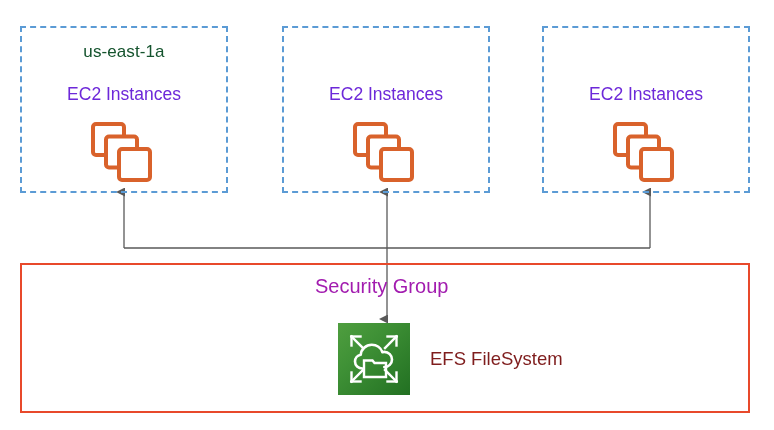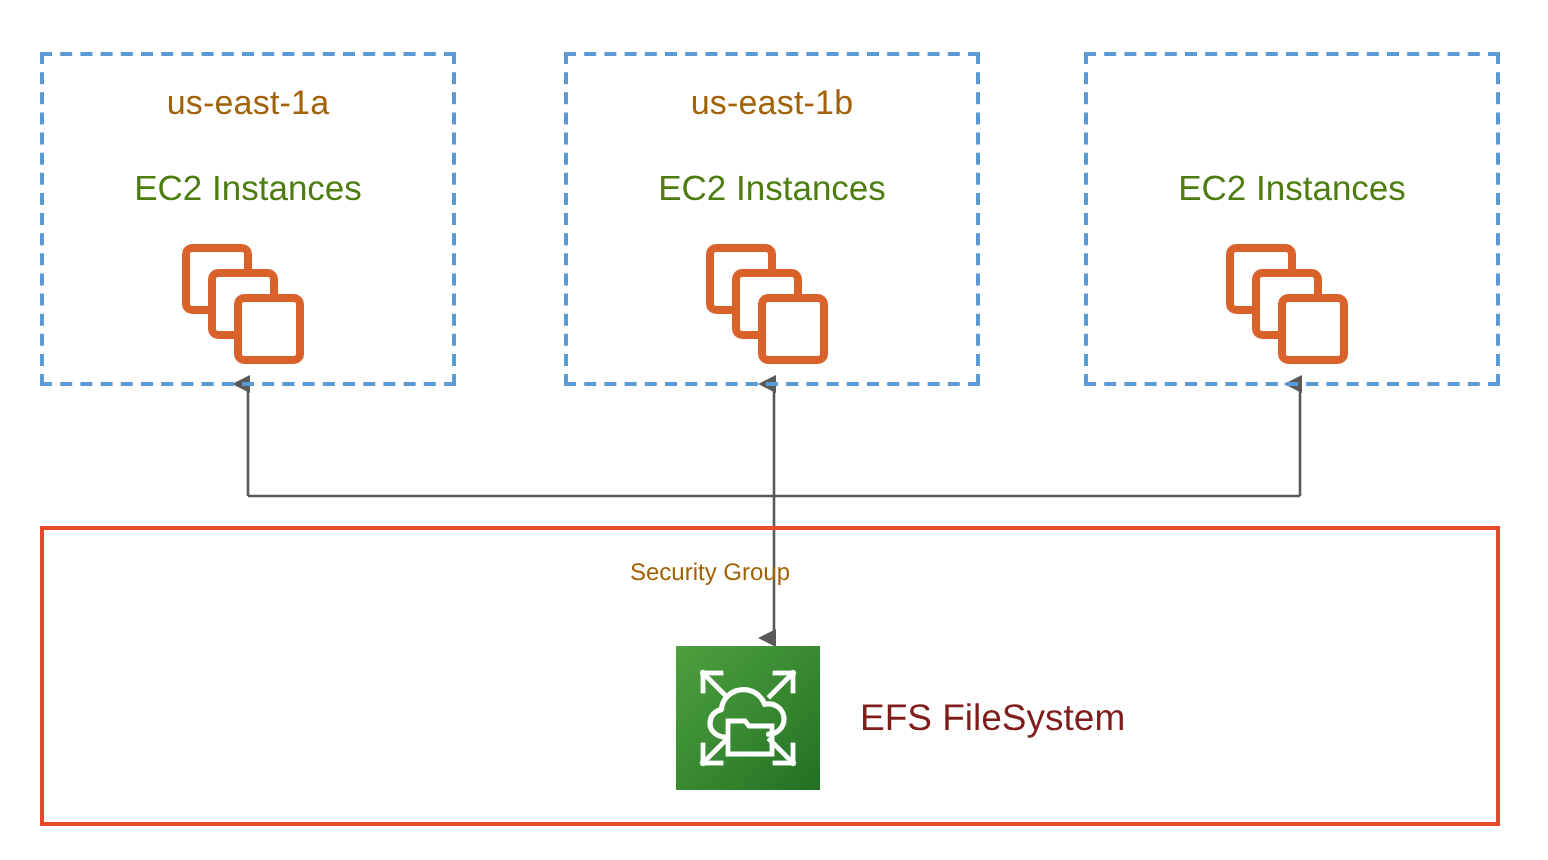--- a/index.html
+++ b/index.html
@@ -29,32 +29,32 @@
   #az-box-0 { left: 20px; }
   #az-box-1 { left: 282px; }
   #az-box-2 { left: 542px; }
 
   .az-label {
     position: absolute;
     top: 14px;
     left: 0;
     width: 100%;
     text-align: center;
-    color: #a16207;
+    color: #14532d;
     font-size: 17px;
     letter-spacing: 0.1px;
     line-height: 20px;
   }
   .ec2-label {
     position: absolute;
     top: 56px;
     left: 0;
     width: 100%;
     text-align: center;
-    color: #4d7c0f;
+    color: #6d28d9;
     font-size: 17.5px;
     line-height: 21px;
   }
   .ec2-icon {
     position: absolute;
     top: 93px;
     left: 50%;
     margin-left: -34px;
     width: 68px;
     height: 62px;
@@ -68,22 +68,22 @@
     width: 730px;
     height: 150px;
     border: 2px solid #e8492b;
     box-sizing: border-box;
     background: transparent;
   }
   #security-group-label {
     position: absolute;
     left: 315px;
     top: 276px;
-    color: #a16207;
-    font-size: 12px;
+    color: #a21caf;
+    font-size: 20px;
     line-height: 21px;
     white-space: nowrap;
   }
 
   #efs-icon {
     position: absolute;
     left: 338px;
     top: 323px;
     width: 72px;
     height: 72px;
@@ -142,21 +142,20 @@
     <div class="ec2-icon">
       <svg viewBox="0 0 68 62" width="68" height="62" xmlns="http://www.w3.org/2000/svg">
         <rect x="3" y="3" width="31" height="31" rx="3" ry="3" fill="#ffffff" stroke="#D9622B" stroke-width="4"></rect>
         <rect x="16" y="15.5" width="31" height="31" rx="3" ry="3" fill="#ffffff" stroke="#D9622B" stroke-width="4"></rect>
         <rect x="29" y="28" width="31" height="31" rx="3" ry="3" fill="#ffffff" stroke="#D9622B" stroke-width="4"></rect>
       </svg>
     </div>
   </div>
 
   <div class="az-box" id="az-box-1">
-    <div class="az-label">us-east-1b</div>
     <div class="ec2-label">EC2 Instances</div>
     <div class="ec2-icon">
       <svg viewBox="0 0 68 62" width="68" height="62" xmlns="http://www.w3.org/2000/svg">
         <rect x="3" y="3" width="31" height="31" rx="3" ry="3" fill="#ffffff" stroke="#D9622B" stroke-width="4"></rect>
         <rect x="16" y="15.5" width="31" height="31" rx="3" ry="3" fill="#ffffff" stroke="#D9622B" stroke-width="4"></rect>
         <rect x="29" y="28" width="31" height="31" rx="3" ry="3" fill="#ffffff" stroke="#D9622B" stroke-width="4"></rect>
       </svg>
     </div>
   </div>
 

